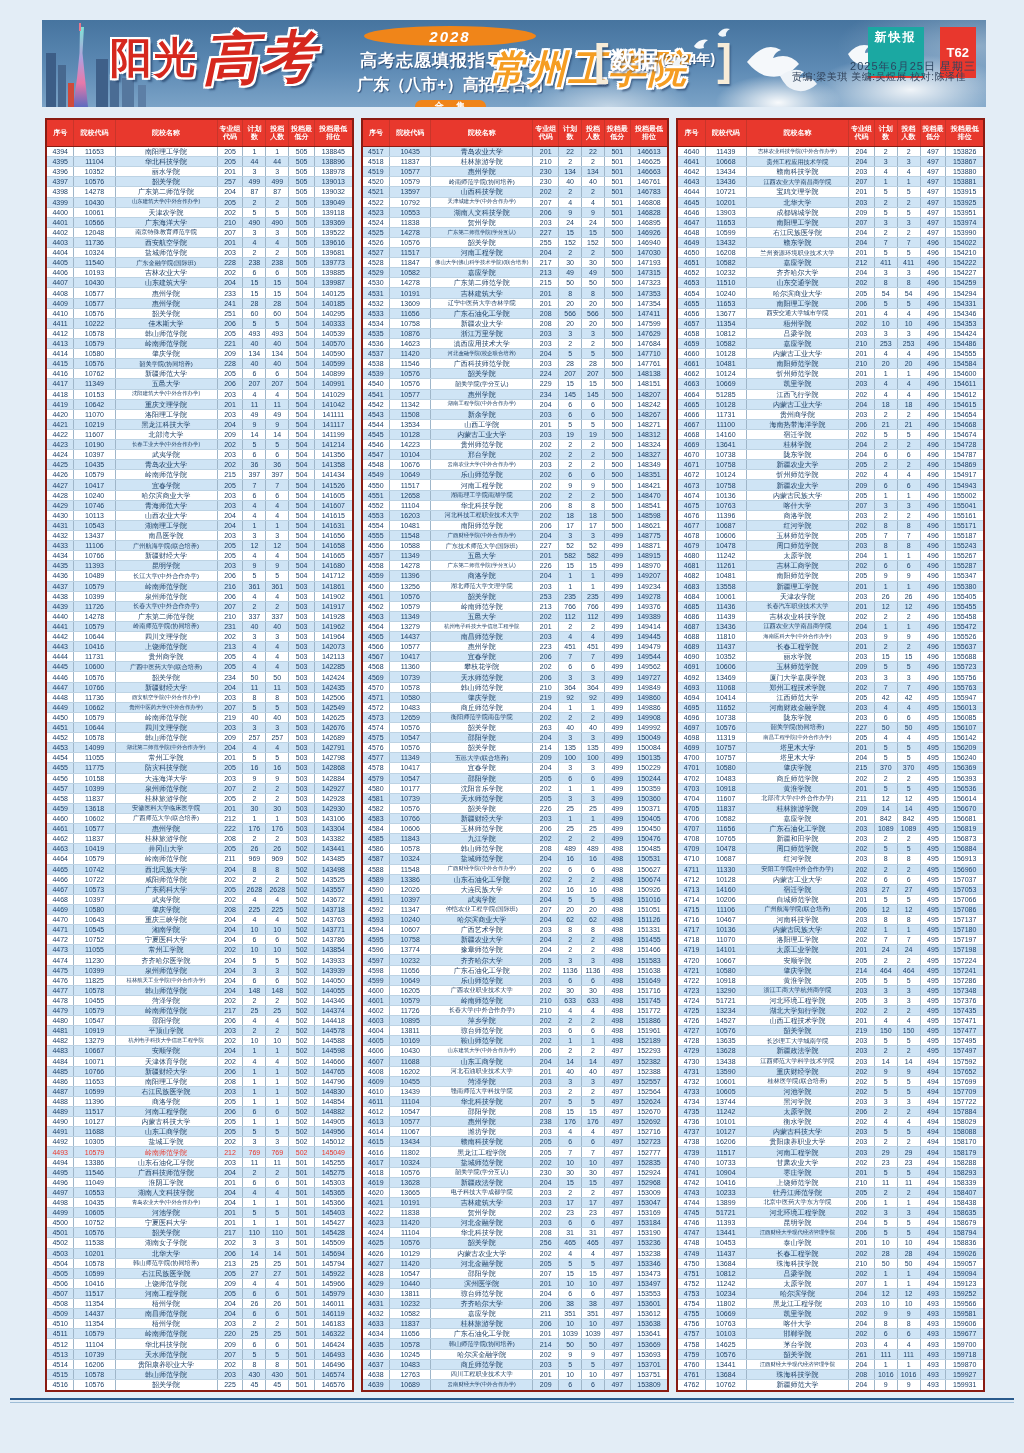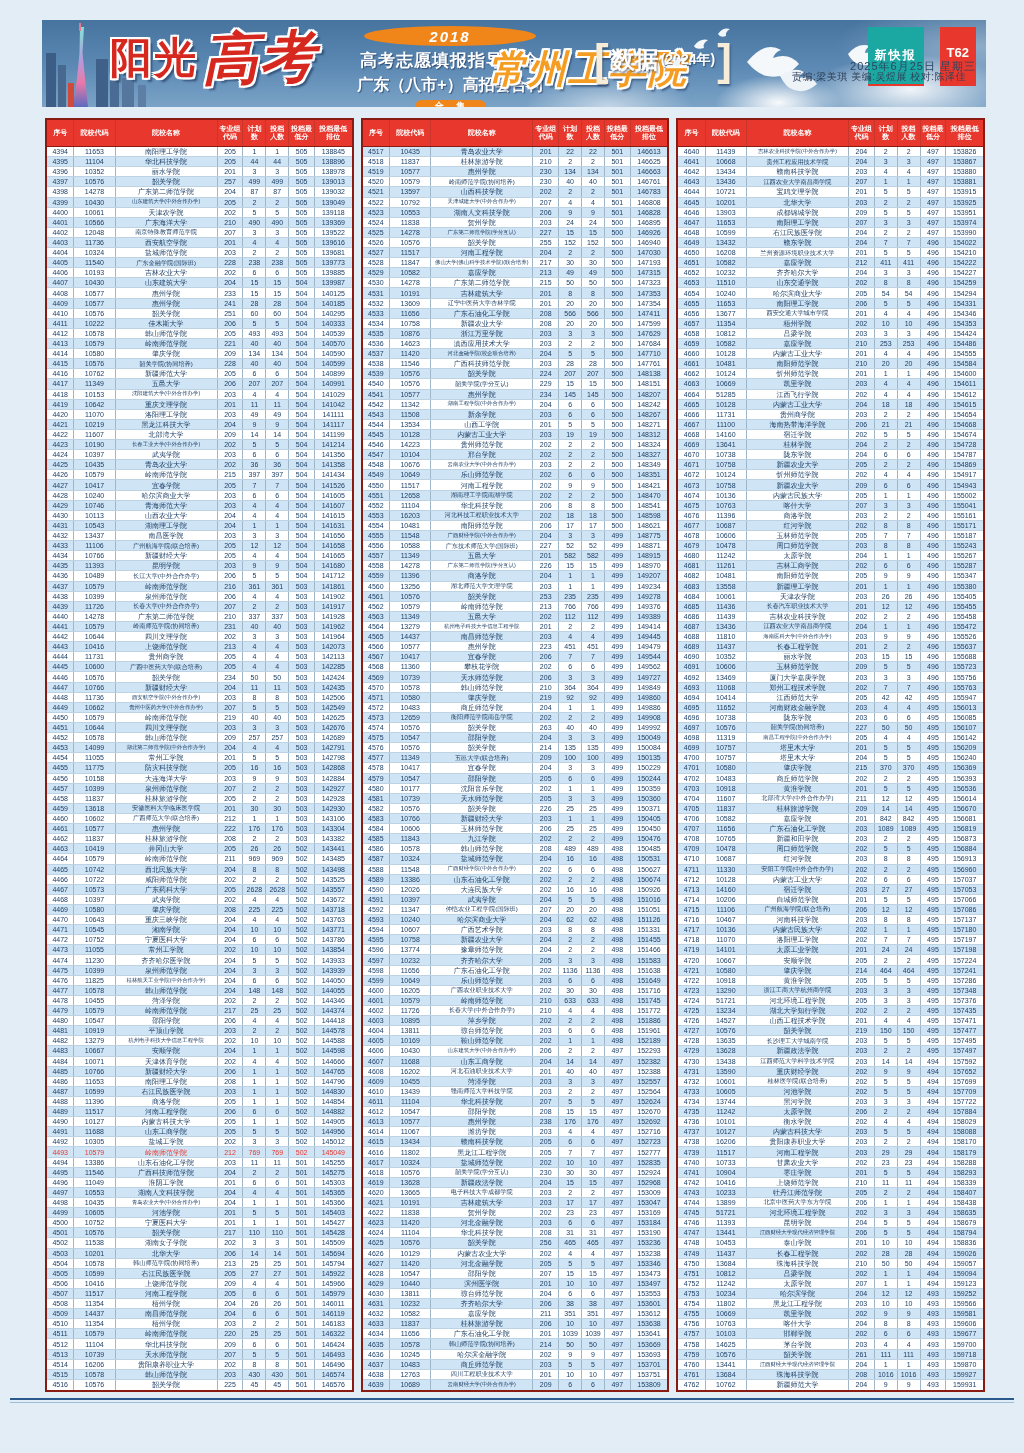--- a/index.html
+++ b/index.html
@@ -48,21 +48,21 @@
       -2px -2px 0 #fff,2px 2px 0 #fff,-2px 2px 0 #fff,2px -2px 0 #fff,3px 4px 2px rgba(15,40,80,.5);
   }
   .data-block{position:absolute;left:552px;top:22px;display:flex;align-items:center;color:#fff;white-space:nowrap;}
   .bracket{font-size:44px;font-weight:bold;color:#f7ecd8;line-height:.8;text-shadow:1px 2px 2px rgba(15,40,80,.5);}
   .data-word{font-size:24px;font-weight:bold;margin:0 2px;text-shadow:1px 2px 2px rgba(15,40,80,.5);}
   .data-year{font-size:14px;font-weight:bold;margin-right:2px;text-shadow:1px 1px 1px rgba(15,40,80,.5);}
   .doves{position:absolute;left:610px;top:4px;width:260px;height:80px;}
   .paper-row{position:absolute;right:10px;top:7px;display:flex;}
   .paper-name{
     background:#1ba8a2;color:#fff;font-size:12px;font-weight:bold;
-    padding:20px 7px;letter-spacing:2px;border-bottom:2px solid #e8372d;
+    padding:2px 7px;letter-spacing:2px;border-bottom:2px solid #e8372d;
   }
   .page-no{background:#e8372d;color:#fff;font-size:13px;font-weight:bold;padding:18px 7px;margin-left:16px;}
   .date-line{position:absolute;right:10px;top:39px;font-size:11px;color:#2c4560;letter-spacing:1px;}
   .credits{position:absolute;right:20px;top:50px;font-size:10px;color:#31425a;letter-spacing:.5px;}
   
   .panels{position:absolute;left:45px;top:118px;width:940px;height:1274px;display:flex;gap:7px;}
   .panel{
     flex:1;display:flex;flex-direction:column;background:#fff;
     border:2px solid #8a1b12;box-sizing:border-box;
   }
@@ -119,21 +119,21 @@
     <rect x="24" y="60" width="6" height="24" fill="#d04a3a"></rect>
     <rect x="94" y="62" width="8" height="22" fill="#5d7fa6"></rect>
   </svg>
 
   <div class="brand">
     <span class="b1">阳光</span>
       <span class="b2">高考</span>
   </div>
 
   <div class="mid-block">
-    <div class="ellipse">2018</div>
+    <div class="ellipse">2028</div>
     <div class="mid-l1">高考志愿填报指导大全</div>
     <div class="mid-l2">广东（八市+）高招会合刊</div>
     <div class="pill">合 集</div>
   </div>
 
   <div class="slogan">常州工学院</div>
 
   <div class="data-block">
     <span class="bracket">[</span>
     <span class="data-word">数据</span>

